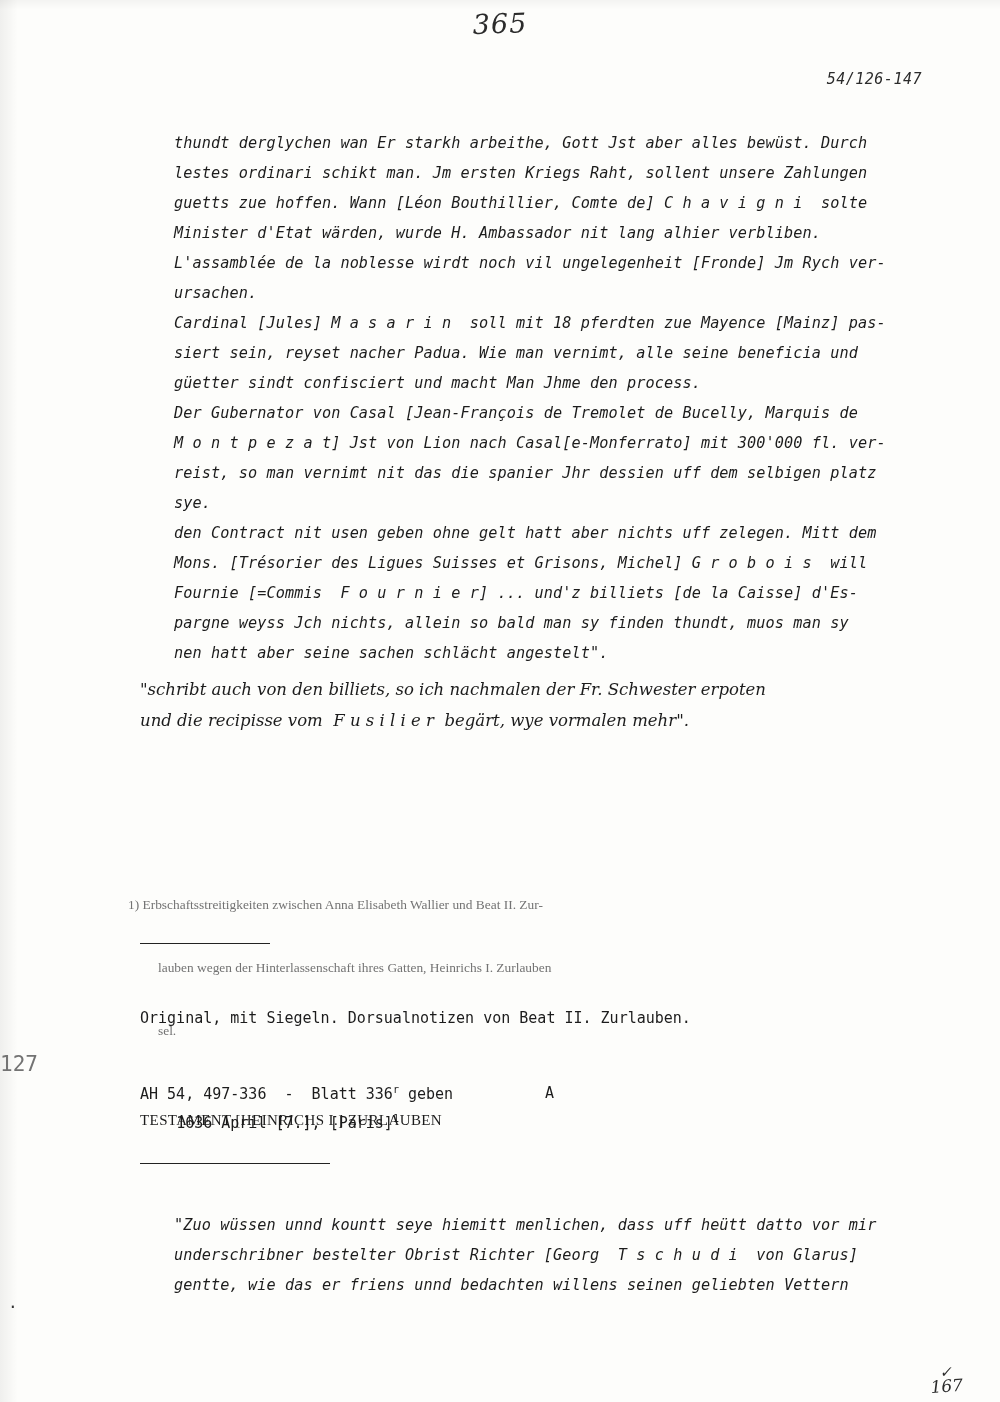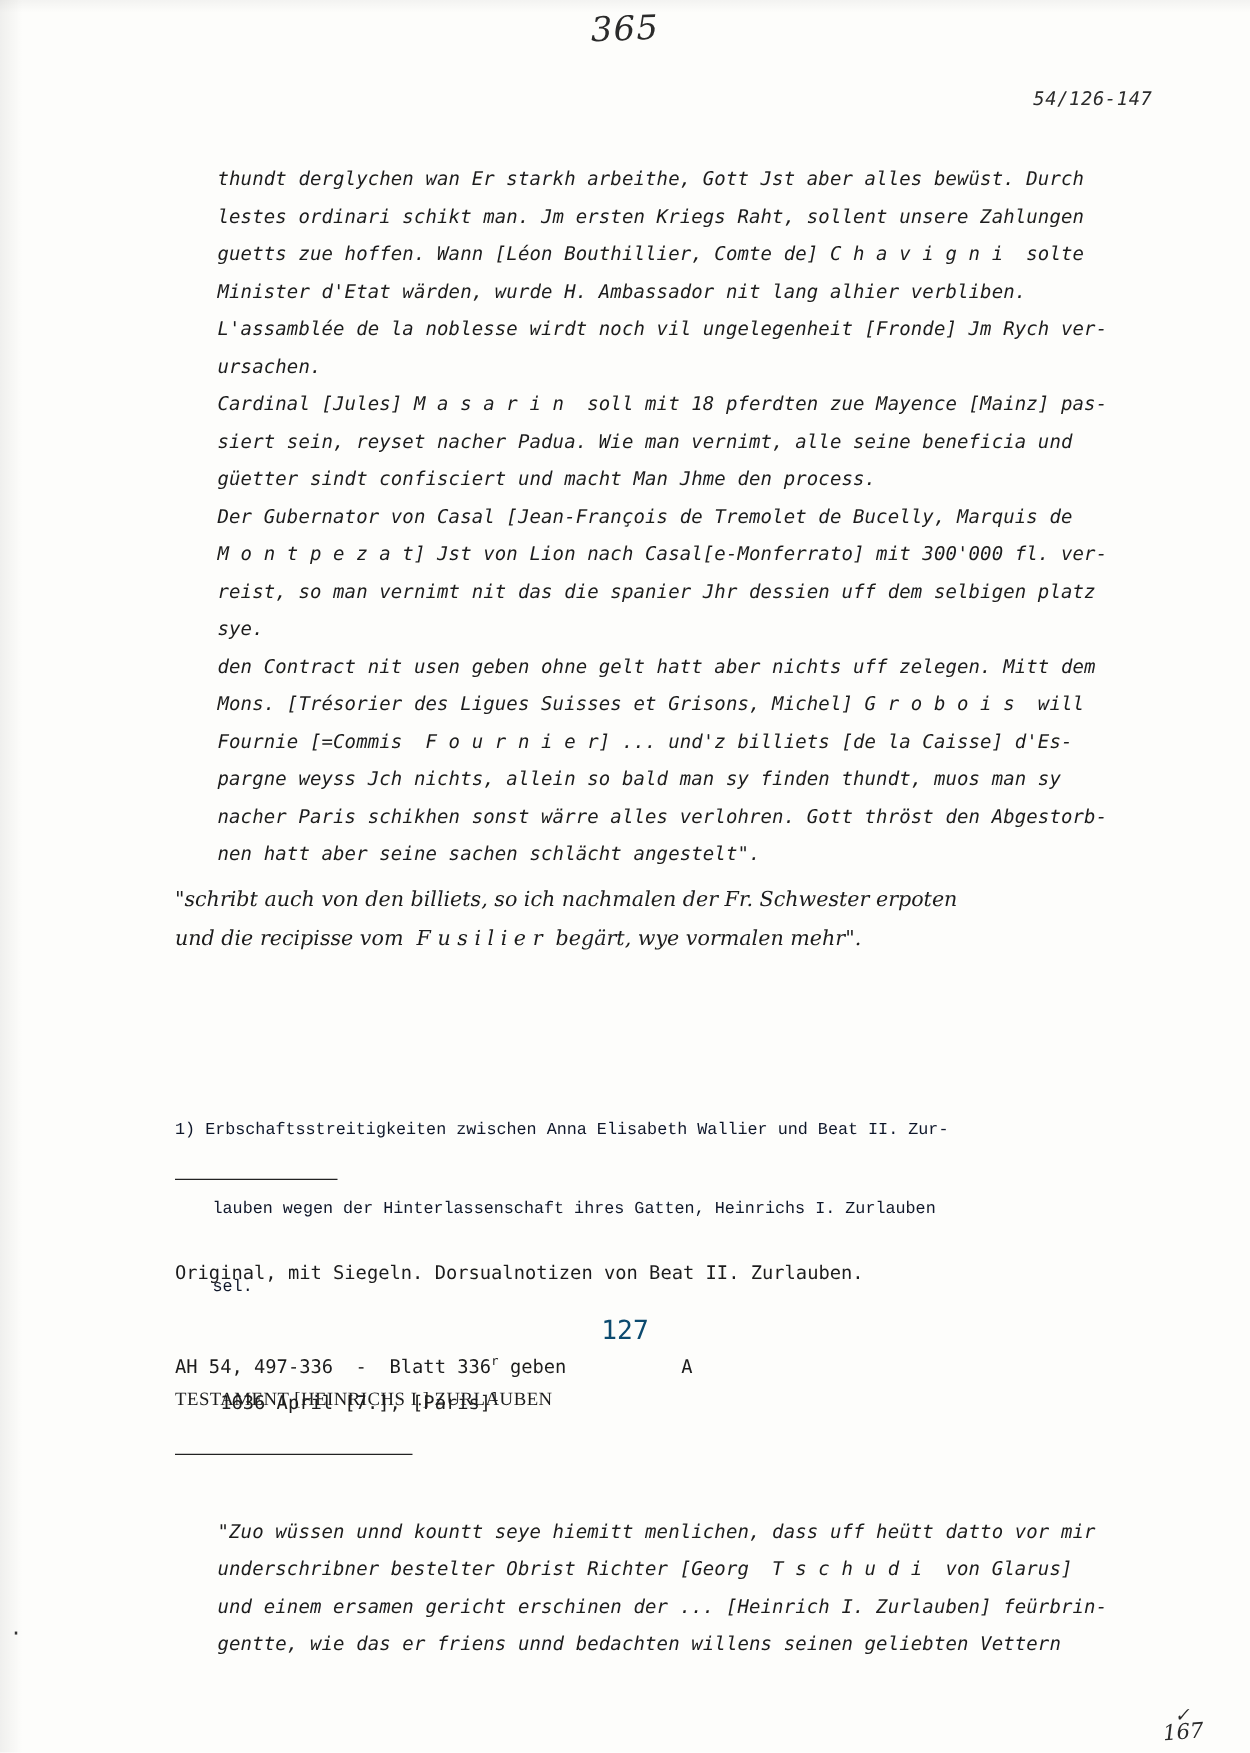--- a/index.html
+++ b/index.html
@@ -73,27 +73,27 @@
     font-family: "DejaVu Serif", serif;
     font-style: italic;
     font-size: 16.5px;
     line-height: 31px;
     color: #1c1c1c;
     white-space: pre-wrap;
   }
 
   .footnote {
     position: absolute;
-    left: 140px;
+    left: 128px;
     top: 852px;
     width: 772px;
-    font-family: Liberation Mono, monospace;
+    font-family: Liberation Serif, serif;
     font-size: 13.4px;
     line-height: 21px;
-    color: #0f172a;
+    color: #737373;
     white-space: pre-wrap;
   }
   .footnote .fn-indent {
     display: block;
     padding-left: 30px;
     text-indent: -30px;
   }
 
   .rule {
     position: absolute;
@@ -116,24 +116,23 @@
   .archive .sup {
     font-size: 10px;
     vertical-align: super;
   }
 
   .doc-number {
     position: absolute;
     left: 0;
     top: 1052px;
     width: 100%;
-    text-align: center;
     font-family: "DejaVu Sans Mono", monospace;
     font-size: 21px;
-    color: #0c4a6e;
+    color: #737373;
   }
 
   .dateline {
     position: absolute;
     left: 140px;
     top: 1080px;
     width: 780px;
     font-family: "DejaVu Sans Mono", monospace;
     font-size: 15px;
     line-height: 26px;
@@ -227,21 +226,20 @@
     <div class="ital-line">siert sein, reyset nacher Padua. Wie man vernimt, alle seine beneficia und</div>
     <div class="ital-line">güetter sindt confisciert und macht Man Jhme den process.</div>
     <div class="ital-line">Der Gubernator von Casal [Jean-François de Tremolet de Bucelly, Marquis de</div>
     <div class="ital-line">M o n t p e z a t] Jst von Lion nach Casal[e-Monferrato] mit 300'000 fl. ver-</div>
     <div class="ital-line">reist, so man vernimt nit das die spanier Jhr dessien uff dem selbigen platz</div>
     <div class="ital-line">sye.</div>
     <div class="ital-line">den Contract nit usen geben ohne gelt hatt aber nichts uff zelegen. Mitt dem</div>
     <div class="ital-line">Mons. [Trésorier des Ligues Suisses et Grisons, Michel] G r o b o i s  will</div>
     <div class="ital-line">Fournie [=Commis  F o u r n i e r] ... und'z billiets [de la Caisse] d'Es-</div>
     <div class="ital-line">pargne weyss Jch nichts, allein so bald man sy finden thundt, muos man sy</div>
-    <div class="ital-line">nacher Paris schikhen sonst wärre alles verlohren. Gott thröst den Abgestorb-</div>
     <div class="ital-line">nen hatt aber seine sachen schlächt angestelt".</div>
 
     <div class="script-block">
       <div class="script-line">"schribt auch von den billiets, so ich nachmalen der Fr. Schwester erpoten</div>
       <div class="script-line">und die recipisse vom  F u s i l i e r  begärt, wye vormalen mehr".</div>
     </div>
   </div>
 
   <div class="footnote">
     <span class="fn-indent">1) Erbschaftsstreitigkeiten zwischen Anna Elisabeth Wallier und Beat II. Zur-</span>
@@ -263,21 +261,20 @@
     <span class="sig">A</span>
   </div>
 
   <div class="doc-title">TESTAMENT [HEINRICHS I.] ZURLAUBEN</div>
 
   <div class="rule rule-2"></div>
 
   <div class="quote-block">
     <div class="ital-line">"Zuo wüssen unnd kountt seye hiemitt menlichen, dass uff heütt datto vor mir</div>
     <div class="ital-line">underschribner bestelter Obrist Richter [Georg  T s c h u d i  von Glarus]</div>
-    <div class="ital-line">und einem ersamen gericht erschinen der ... [Heinrich I. Zurlauben] feürbrin-</div>
     <div class="ital-line">gentte, wie das er friens unnd bedachten willens seinen geliebten Vettern</div>
   </div>
 
   <div class="mark-left">·</div>
 
   <div class="hand-bottom">
     <span class="check">✓</span>
     <span>167</span>
   </div>
 

